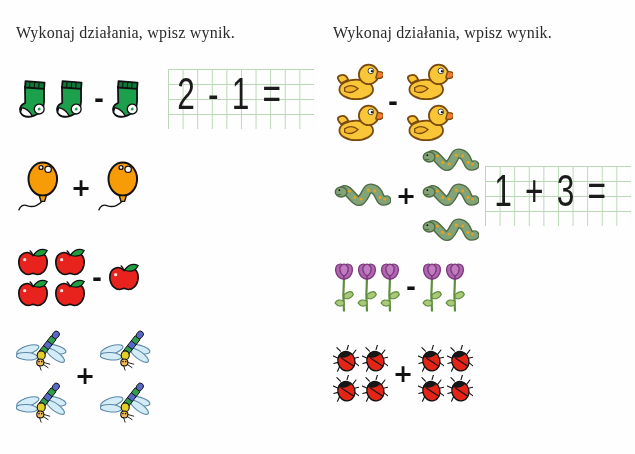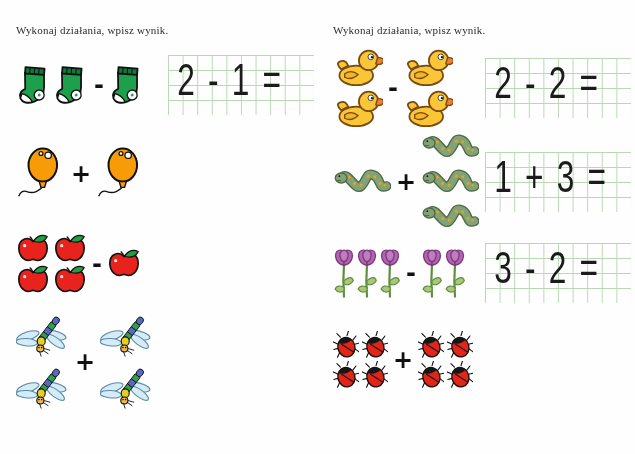--- a/index.html
+++ b/index.html
@@ -1,21 +1,21 @@
 <!DOCTYPE html>
 <html><head>
 <meta charset="utf-8">
 <style>
   html,body{margin:0;padding:0;background:#ffffff;}
   .sheet{position:relative;width:635px;height:454px;background:#fefefe;overflow:hidden;
          font-family:"Liberation Serif",serif;}
   .page{position:absolute;top:24px;width:300px;}
   .page-left{left:16px;}
   .page-right{left:333px;}
-  .instruction{font-size:11px;color:#2b2b2b;margin:0 0 8px 0;letter-spacing:.2px;}
+  .instruction{font-size:16px;color:#2b2b2b;margin:0 0 16px 0;letter-spacing:.2px;}
   .row{display:flex;align-items:center;}
   .pics{width:152px;flex:none;display:flex;align-items:center;}
   .group{display:flex;align-items:center;}
   .layout-row{flex-direction:row;gap:1px;}
   .layout-column{flex-direction:column;gap:2px;}
   .layout-grid2{display:grid;grid-template-columns:auto auto;gap:1px 3px;}
   .op{font-family:"DejaVu Sans",sans-serif;font-weight:900;font-size:24px;color:#111;
       margin:0 5px;line-height:1;}
   .eq-box{width:146px;height:60px;flex:none;display:flex;align-items:flex-start;
       background-image:
@@ -283,23 +283,20 @@
                 <use href="#sym-duck"></use>
               </svg>
             </span>
             <span class="pic pic-duck">
               <svg>
                 <use href="#sym-duck"></use>
               </svg>
             </span>
           </div>
       </div>
-      <div class="eq-box">
-        <span class="eq">2 - 2 =</span>
-      </div>
     </div>
 
     <div class="row" style="height:100px">
       <div class="pics">
         <div class="group layout-column">
             <span class="pic pic-snake">
               <svg>
                 <use href="#sym-snake"></use>
               </svg>
             </span>
@@ -354,23 +351,20 @@
                 <use href="#sym-flower"></use>
               </svg>
             </span>
             <span class="pic pic-flower">
               <svg>
                 <use href="#sym-flower"></use>
               </svg>
             </span>
           </div>
       </div>
-      <div class="eq-box">
-        <span class="eq">3 - 2 =</span>
-      </div>
     </div>
 
     <div class="row" style="height:92px">
       <div class="pics">
         <div class="group layout-grid2">
             <span class="pic pic-ladybug">
               <svg>
                 <use href="#sym-ladybug"></use>
               </svg>
             </span>

